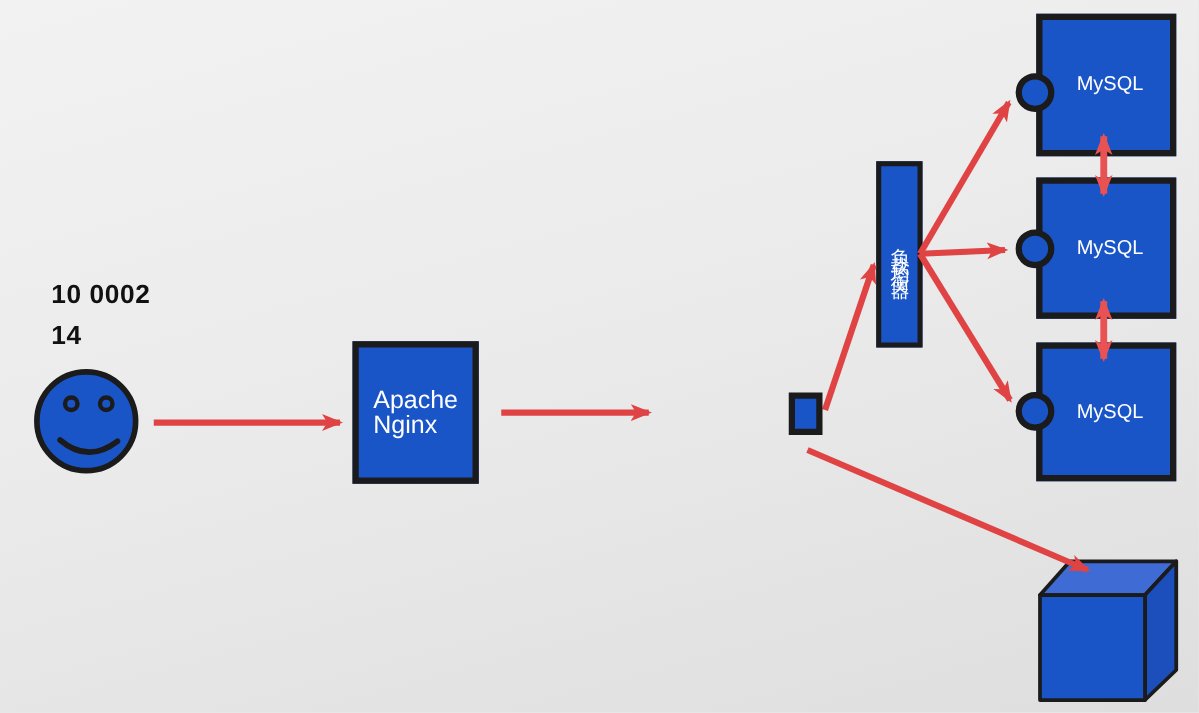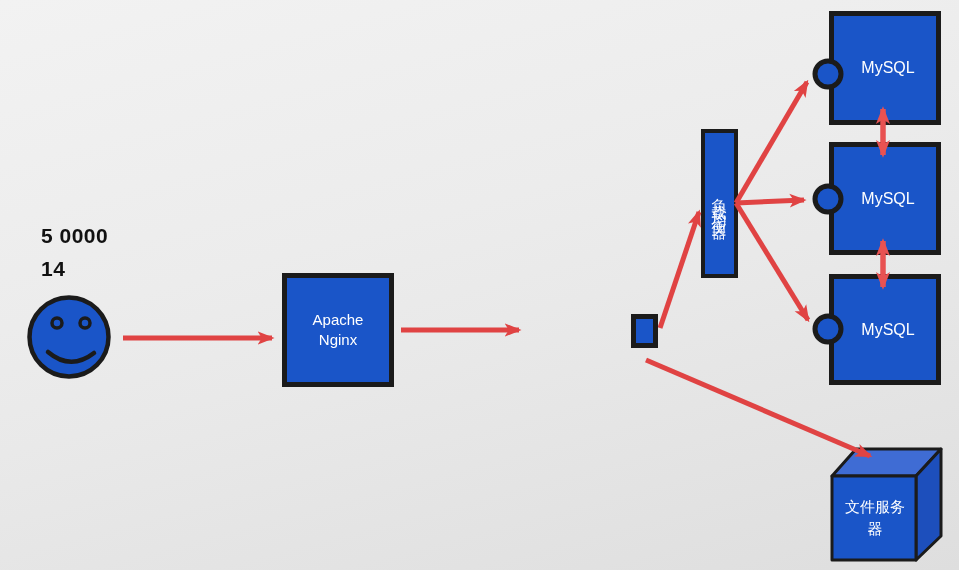--- a/index.html
+++ b/index.html
@@ -13,23 +13,22 @@
   .layer{position:absolute;left:0;top:0;width:959px;height:570px;}
   .shapes{z-index:1;}
   .arrows{z-index:3;pointer-events:none;}
   .node{
     position:absolute;
     box-sizing:border-box;
     background:#1a55c8;
     border:5px solid #1b1b1b;
     display:flex;align-items:center;justify-content:center;
     color:#ffffff;
-    text-align:center;
   }
-  .node-web{left:282px;top:273px;width:112px;height:114px;font-size:15px;line-height:20px;}
+  .node-web{left:282px;top:273px;width:101px;height:114px;font-size:20px;line-height:20px;}
   .node-app{left:529px;top:273px;width:114px;height:113px;font-size:16px;}
   .node-lb{left:701px;top:129px;width:37px;height:149px;border-width:4px;font-size:15px;}
   .node-db{left:829px;width:112px;font-size:16px;padding-left:6px;}
   .node-db1{top:11px;height:114px;}
   .node-db2{top:142px;height:113px;}
   .node-db3{top:274px;height:111px;}
   .prewrap{white-space:pre-line;}
   .vtext{
     writing-mode:vertical-rl;
     text-orientation:upright;
@@ -62,21 +61,21 @@
       <circle cx="85" cy="323" r="5" fill="#1a55c8" stroke="#1b1b1b" stroke-width="3.5"></circle>
       <path d="M48,352 Q70.5,371 94,353" fill="none" stroke="#1b1b1b" stroke-width="4.5" stroke-linecap="round"></path>
     </g>
     <g stroke="#1b1b1b" stroke-width="3" stroke-linejoin="round">
       <polygon points="832,476 856,449 941,449 916,476" fill="#3f6cd4"></polygon>
       <polygon points="916,476 941,449 941,536 916,560" fill="#1d4fbc"></polygon>
       <rect x="832" y="476" width="84" height="84" fill="#1a55c8"></rect>
     </g>
   </svg>
 
-  <div class="num-label num-top">5 0000</div>
+  <div class="num-label num-top">10 0002</div>
   <div class="num-label num-bottom">14</div>
 
   <div class="node node-web">
     <span class="prewrap">Apache
 Nginx</span>
   </div>
 
 
   <div class="node node-lb">
     <span class="vtext">负载均衡器</span>
@@ -85,21 +84,20 @@
   <div class="node node-db node-db1">
     <span>MySQL</span>
   </div>
   <div class="node node-db node-db2">
     <span>MySQL</span>
   </div>
   <div class="node node-db node-db3">
     <span>MySQL</span>
   </div>
 
-  <div class="file-label">文件服务器</div>
 
   <svg class="layer arrows" viewBox="0 0 959 570">
     <defs>
       <marker id="ah" viewBox="0 0 10 8" refX="8.5" refY="4" markerWidth="3.4" markerHeight="3" orient="auto-start-reverse">
         <path d="M0,0 L10,4 L0,8 L2.5,4 Z" fill="#e04343"></path>
       </marker>
       <marker id="ah2" viewBox="0 0 10 8" refX="8.5" refY="4" markerWidth="3.2" markerHeight="2.9" orient="auto-start-reverse">
         <path d="M0,0 L10,4 L0,8 L2.5,4 Z" fill="#e85252"></path>
       </marker>
     </defs>

